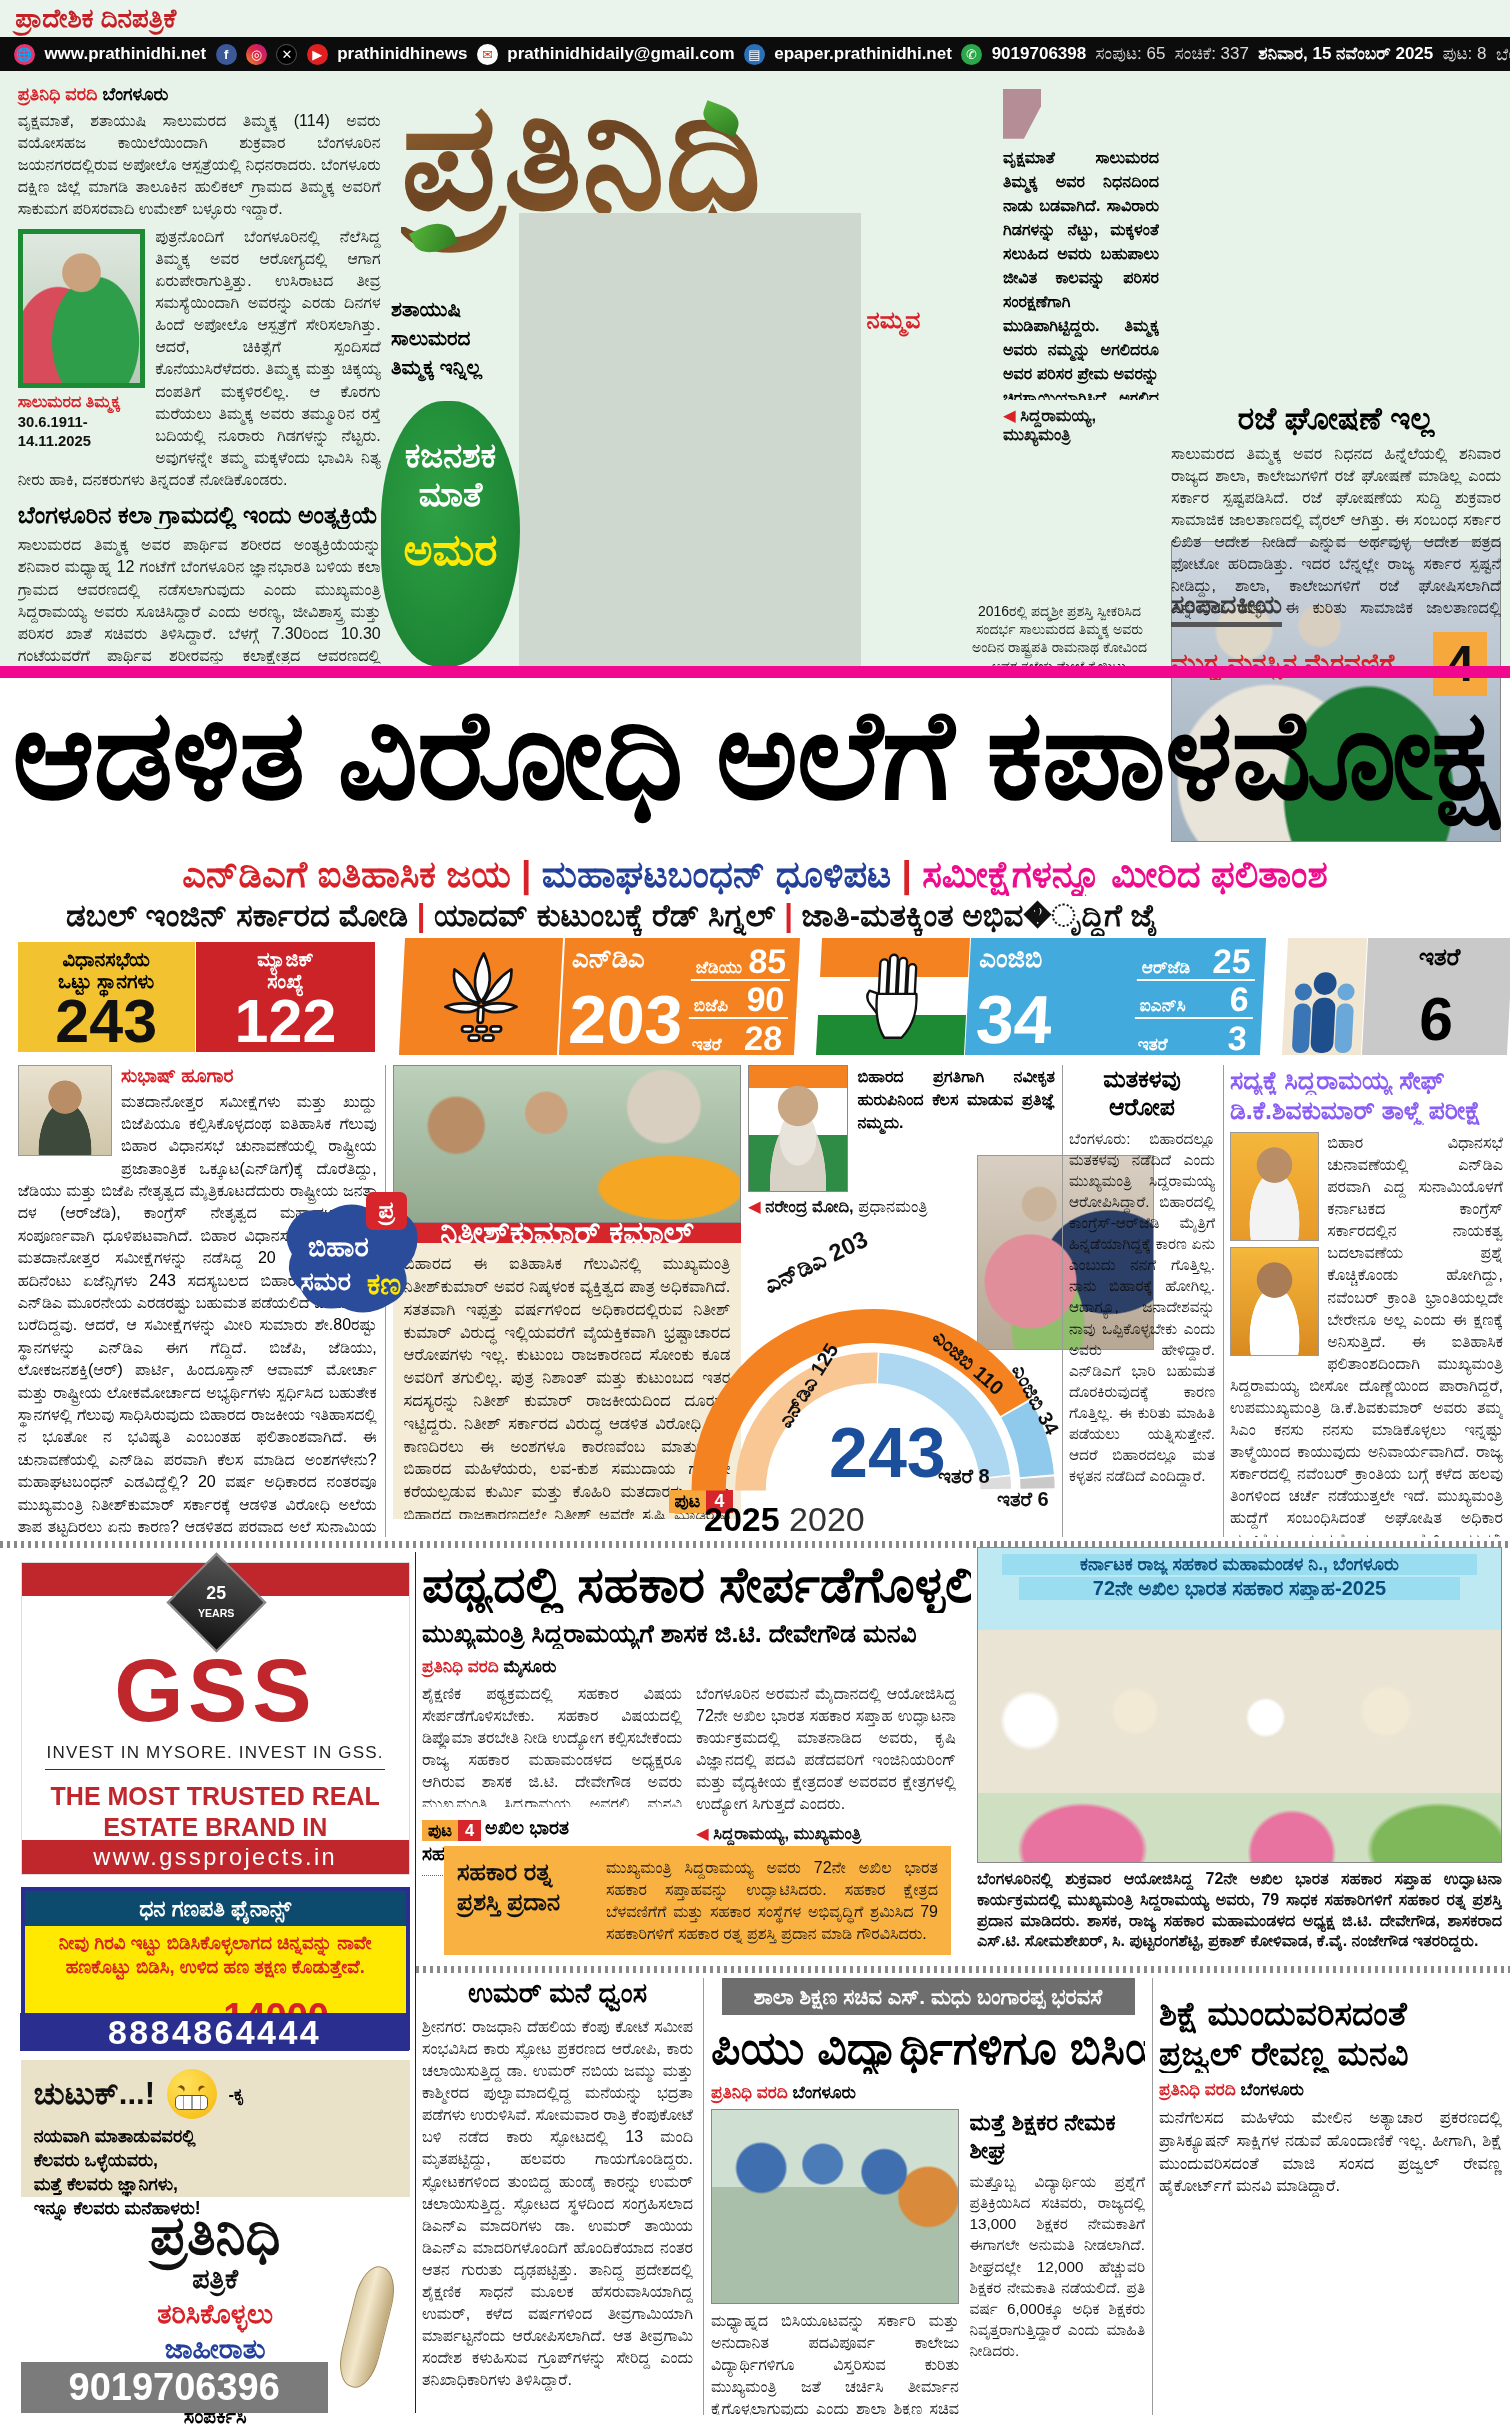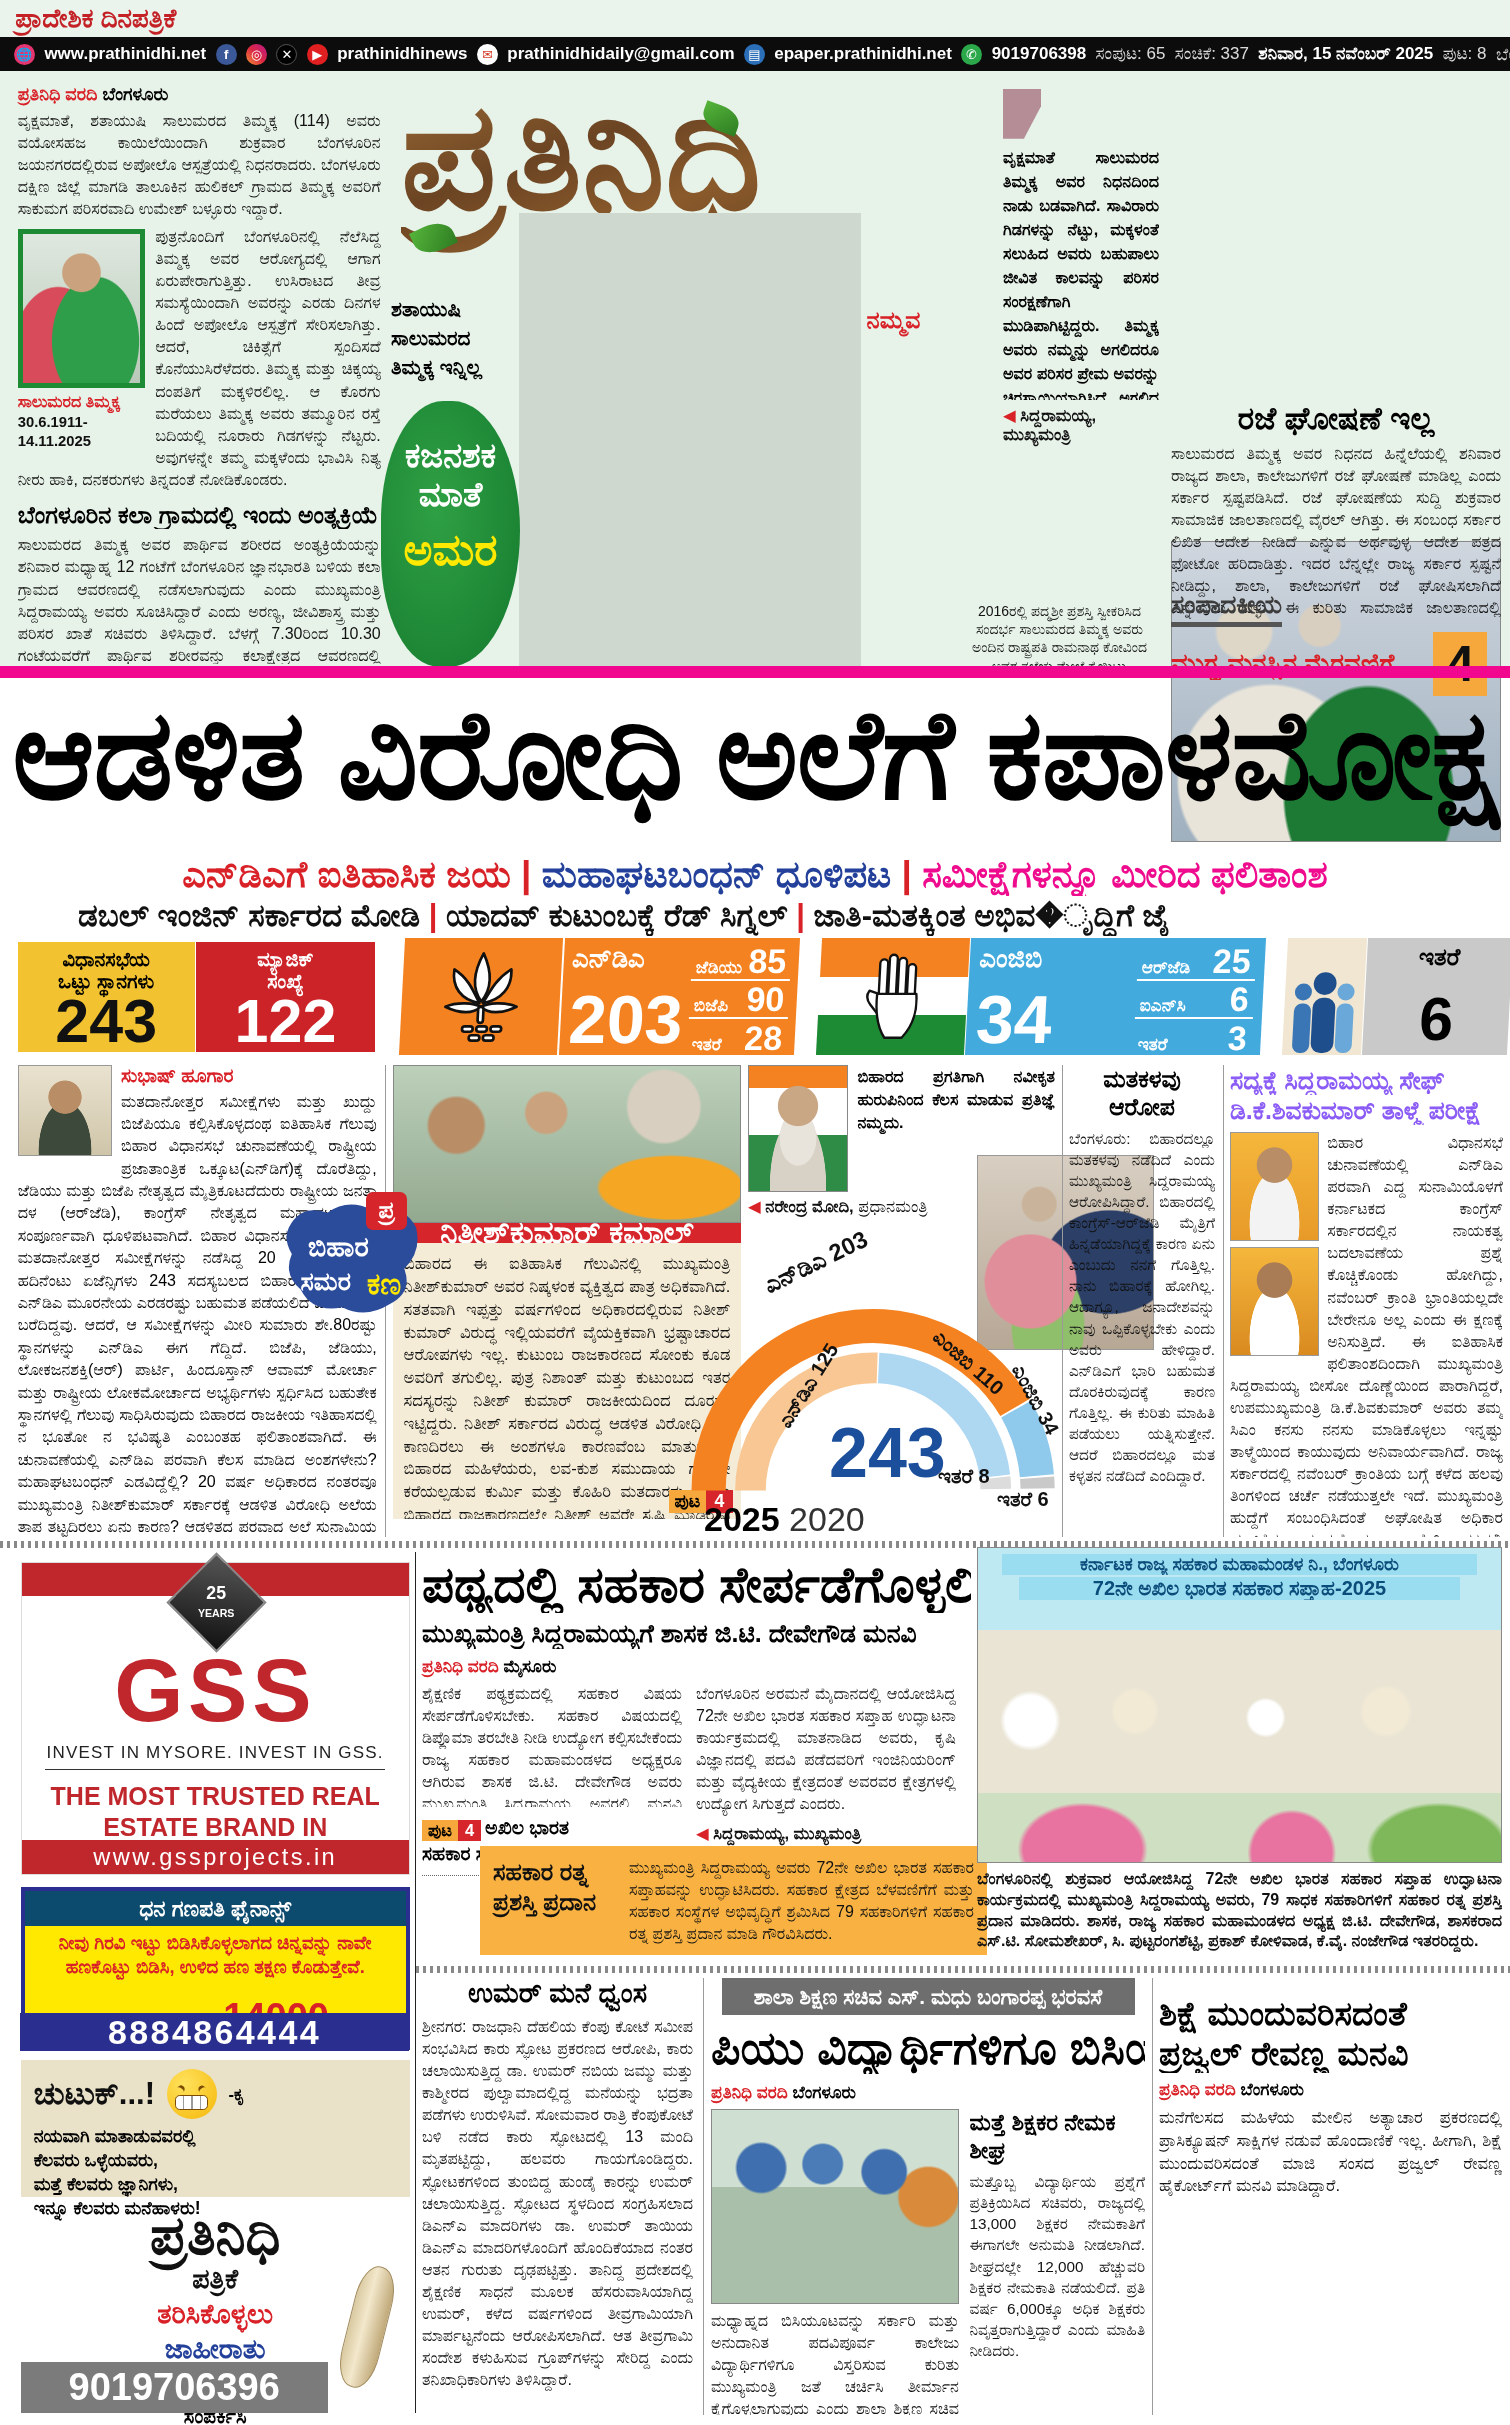--- a/index.html
+++ b/index.html
@@ -220,21 +220,21 @@
 <div class="abs pinkbar" style="left:0; top:666px; width:1510px; height:11.8px;"></div>
 <div class="abs mainhead ctr clip" style="left:0; top:683px; width:1510px; height:165px;">ಆಡಳಿತ ವಿರೋಧಿ ಅಲೆಗೆ ಕಪಾಳಮೋಕ್ಷ</div>
 
 <div class="abs sub1 ctr clip" style="left:0; top:854px; width:1510px; height:42px;">
   <span style="color:#d92128">ಎನ್‌ಡಿಎಗೆ ಐತಿಹಾಸಿಕ ಜಯ</span>
   <span class="pipe">|</span>
   <span style="color:#23409a">ಮಹಾಘಟಬಂಧನ್ ಧೂಳಿಪಟ</span>
   <span class="pipe">|</span>
   <span style="color:#ef0b8e">ಸಮೀಕ್ಷೆಗಳನ್ನೂ ಮೀರಿದ ಫಲಿತಾಂಶ</span>
 </div>
-<div class="abs sub2 ctr clip" style="left:16px; top:898px; width:1216px; height:38px;">
+<div class="abs sub2 ctr clip" style="left:4px; top:898px; width:1216px; height:38px;">
   <span>ಡಬಲ್ ಇಂಜಿನ್ ಸರ್ಕಾರದ ಮೋಡಿ</span>
   <span class="pipe">|</span>
   <span>ಯಾದವ್ ಕುಟುಂಬಕ್ಕೆ ರೆಡ್ ಸಿಗ್ನಲ್</span>
   <span class="pipe">|</span>
   <span>ಜಾತಿ-ಮತಕ್ಕಿಂತ ಅಭಿವ�ೃದ್ಧಿಗೆ ಜೈ</span>
 </div>
 
 <div class="abs resbox" style="left:17.7px; top:942px; width:177px; height:110px; background:#f2c230;">
   <div class="res-label"><span>ವಿಧಾನಸಭೆಯ</span><br><span>ಒಟ್ಟು ಸ್ಥಾನಗಳು</span></div>
   <div class="res-num" style="color:#111;">243</div>
@@ -514,21 +514,21 @@
         <span class="tri">◀</span>
         <span>ಜಿ.ಟಿ. ದೇವೇಗೌಡ ಶಾಸಕ</span>
       </div>
     </div>
   </div>
 </div>
 <div class="abs" style="left:422px; top:1820px; display:flex;">
   <span style="background:#f6a83c; font-weight:bold; font-size:16.5px; padding:1.2px 5.9px;">ಪುಟ</span>
   <span style="background:#d6252b; color:#fff; font-weight:bold; font-size:16.5px; padding:1.2px 7px;">4</span>
 </div>
-<div class="abs orangebox" style="left:480px; top:1846px; width:507px; height:109px; display:flex; gap:0; padding:10.6px 13px;">
+<div class="abs orangebox" style="left:444px; top:1846px; width:507px; height:109px; display:flex; gap:13px; padding:10.6px 13px;">
   <div class="award-label" style="width:136px;">ಸಹಕಾರ ರತ್ನ ಪ್ರಶಸ್ತಿ ಪ್ರದಾನ</div>
   <div class="bodytxt just clip" style="flex:1; font-size:16px;">ಮುಖ್ಯಮಂತ್ರಿ ಸಿದ್ದರಾಮಯ್ಯ ಅವರು 72ನೇ ಅಖಿಲ ಭಾರತ ಸಹಕಾರ ಸಪ್ತಾಹವನ್ನು ಉದ್ಘಾಟಿಸಿದರು. ಸಹಕಾರ ಕ್ಷೇತ್ರದ ಬೆಳವಣಿಗೆಗೆ ಮತ್ತು ಸಹಕಾರ ಸಂಸ್ಥೆಗಳ ಅಭಿವೃದ್ಧಿಗೆ ಶ್ರಮಿಸಿದ 79 ಸಹಕಾರಿಗಳಿಗೆ ಸಹಕಾರ ರತ್ನ ಪ್ರಶಸ್ತಿ ಪ್ರದಾನ ಮಾಡಿ ಗೌರವಿಸಿದರು.</div>
 </div>
 
 <div class="abs photo" style="left:977px; top:1547px; width:525px; height:316px; border:0.6px solid #888; background:
     radial-gradient(circle at 10% 55%, #fff 0 5%, transparent 6%),
     radial-gradient(circle at 30% 52%, #f3ead5 0 5%, transparent 6%),
     radial-gradient(circle at 55% 54%, #fff 0 5%, transparent 6%),
     radial-gradient(circle at 78% 52%, #f3ead5 0 5%, transparent 6%),
     radial-gradient(ellipse at 20% 96%, #e873a0 0 10%, transparent 11%),

